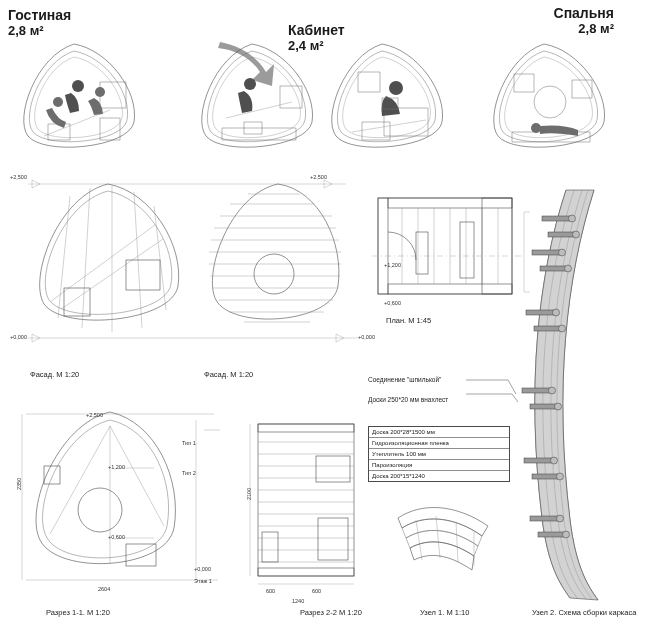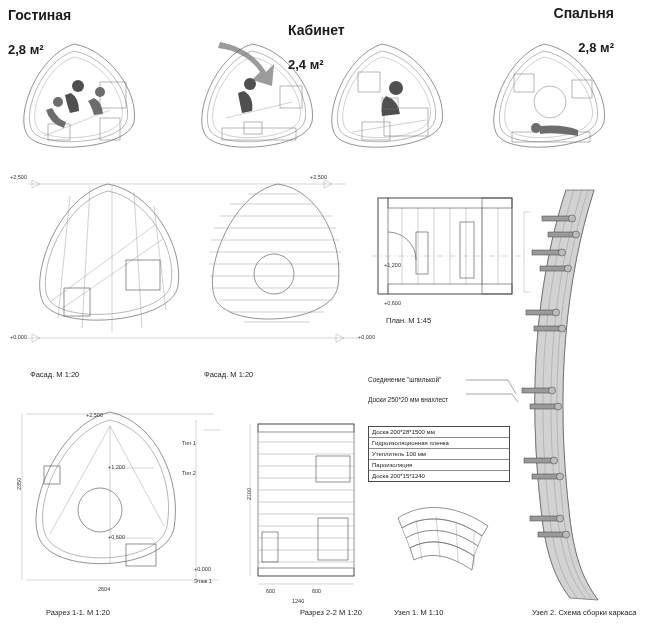--- a/index.html
+++ b/index.html
@@ -1,21 +1,21 @@
 <!DOCTYPE html>
 <html><head>
 <meta charset="utf-8">
 <style>
   html,body{margin:0;padding:0;background:#ffffff;}
   body{width:650px;height:633px;position:relative;overflow:hidden;
        font-family:"Liberation Sans", sans-serif;color:#1a1a1a;}
   .sheet{position:absolute;inset:0;}
   .abs{position:absolute;}
   .ttl{font-weight:bold;font-size:14px;line-height:15px;}
-  .ttl .area{display:block;font-size:13px;font-weight:bold;margin-top:19px;}
+  .ttl .area{display:block;font-size:13px;font-weight:bold;}
   .cap{font-size:7.5px;color:#222;}
   .tinyr{font-size:5.5px;color:#333;}
   .lbl{font-size:6.5px;color:#222;}
   svg{display:block;overflow:visible;}
   .hair{stroke:#4a4a4a;stroke-width:.6;fill:none;}
   .hair2{stroke:#6f6f6f;stroke-width:.5;fill:none;}
   .thin{stroke:#8a8a8a;stroke-width:.4;fill:none;}
   .dim{stroke:#9a9a9a;stroke-width:.4;fill:none;}
   .dark{fill:#6d6d6d;}
   .darker{fill:#4f4f4f;}
@@ -267,21 +267,21 @@
     <path class="hair2" d="M10 28 C 32 14, 62 16, 90 36 L 86 46 C 60 28, 34 26, 14 38 Z" fill="#e0e0e0"></path>
     <path class="hair2" d="M14 38 C 34 26, 60 28, 86 46 L 82 56 C 58 40, 36 38, 18 48 Z" fill="#efefef"></path>
     <g class="thin" stroke="#8a8a8a">
       <path d="M24 20 L 30 60"></path>
         <path d="M44 16 L 48 58"></path>
         <path d="M64 22 L 66 62"></path>
         <path d="M82 32 L 82 66"></path>
     </g>
     <path class="hair" d="M18 48 C 36 38, 58 40, 82 56 L 80 70 C 56 54, 38 52, 22 60 Z" fill="#d7d7d7"></path>
   </svg>
-  <div class="abs cap" style="left:394px;top:608px;">Узел 1. М 1:10</div>
+  <div class="abs cap" style="left:420px;top:608px;">Узел 1. М 1:10</div>
 
   <svg class="abs" style="left:14px;top:404px;" width="210" height="190">
     <path class="dim" d="M12 10 L 200 10"></path>
     <path class="dim" d="M12 176 L 204 176"></path>
     <path class="dim" d="M8 10 L 8 176"></path>
     <path class="dim" d="M182 16 L 182 176"></path>
     <path class="hair" d="M96 8 C 142 18,168 76,160 124 C 152 166,44 172,26 136 C 10 104,44 20,96 8 Z" fill="#ffffff"></path>
     <path class="hair2" d="M96 16 C 138 25,161 78,153 122 C 146 160,47 165,32 132 C 18 102,48 28,96 16 Z" fill="#fbfbfb"></path>
     <path class="thin" d="M96 22 L 96 160"></path>
     <path class="thin" d="M96 22 L 36 130"></path>

